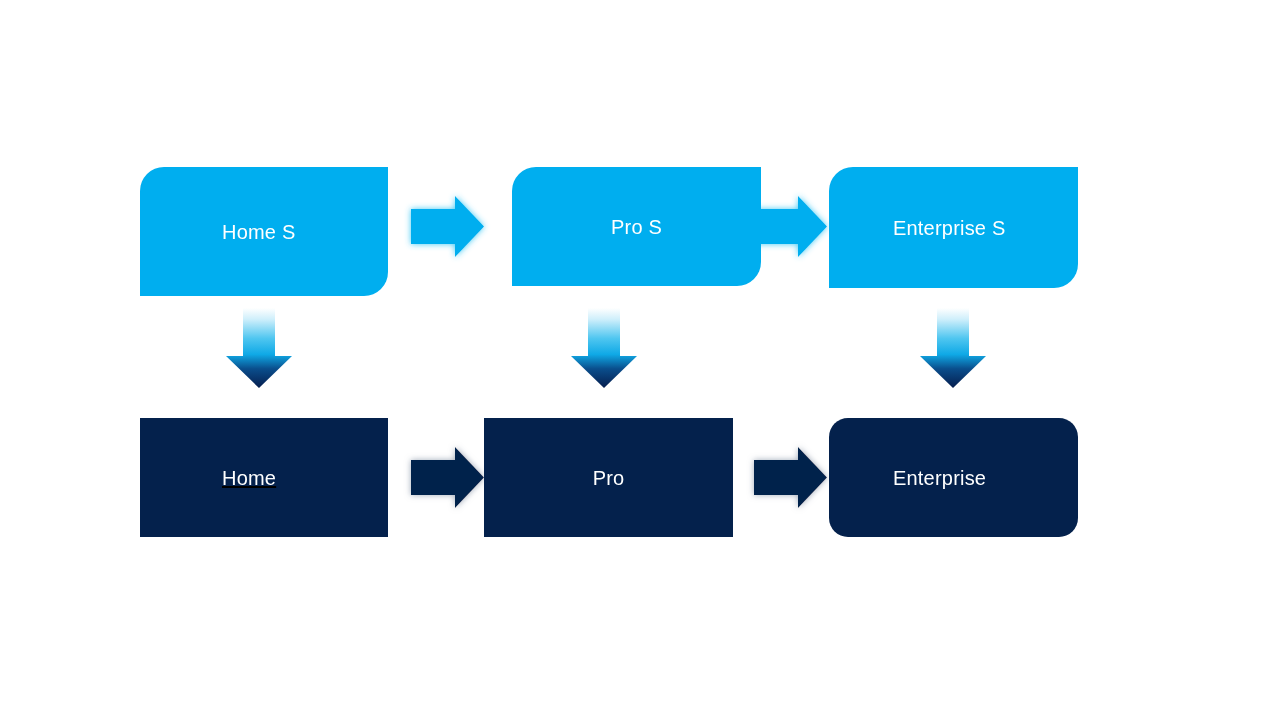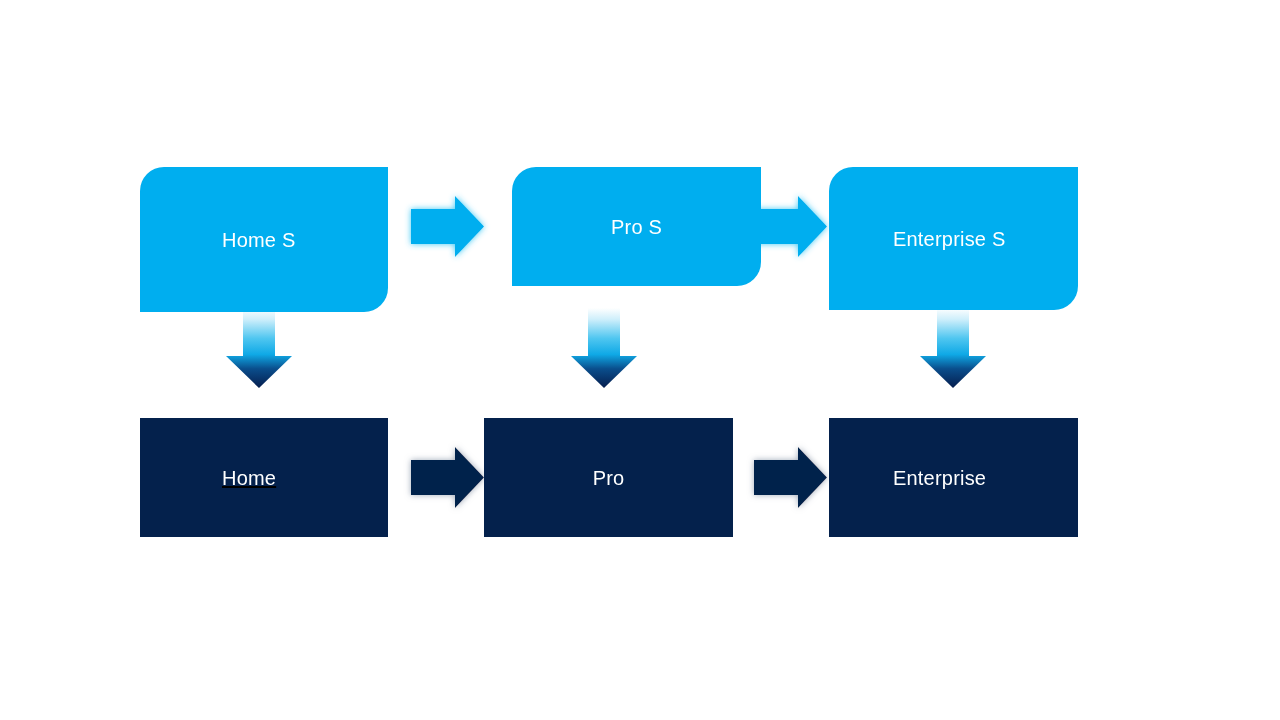--- a/index.html
+++ b/index.html
@@ -93,37 +93,37 @@
       <path d="M 243,308 L 275,308 L 275,356 L 292,356 L 259,388 L 226,356 L 243,356 Z" fill="url(#grad-vert)"></path>
     </g>
     <g>
       <path d="M 588,308 L 620,308 L 620,356 L 637,356 L 604,388 L 571,356 L 588,356 Z" fill="url(#grad-vert)"></path>
     </g>
     <g>
       <path d="M 937,308 L 969,308 L 969,356 L 986,356 L 953,388 L 920,356 L 937,356 Z" fill="url(#grad-vert)"></path>
     </g>
   </svg>
 
-  <div class="box box-top" style="left:140px; top:167px; width:248px; height:145px; padding-left:82px;">
+  <div class="box box-top" style="left:140px; top:167px; width:248px; height:129px; padding-left:82px;">
     <span class="box-label">Home S</span>
   </div>
 
   <div class="box box-top" style="left:512px; top:167px; width:249px; height:119px; justify-content:center;">
     <span class="box-label">Pro S</span>
   </div>
 
-  <div class="box box-top" style="left:829px; top:167px; width:249px; height:143px; padding-left:64px;">
+  <div class="box box-top" style="left:829px; top:167px; width:249px; height:121px; padding-left:64px;">
     <span class="box-label">Enterprise S</span>
   </div>
 
   <div class="box box-bottom" style="left:140px; top:418px; width:248px; height:119px; padding-left:82px;text-decoration:underline;">
     <span class="box-label">Home</span>
   </div>
 
   <div class="box box-bottom" style="left:484px; top:418px; width:249px; height:119px; justify-content:center;">
     <span class="box-label">Pro</span>
   </div>
 
-  <div class="box box-bottom" style="left:829px; top:418px; width:249px; height:119px; padding-left:64px;">
+  <div class="box box-bottom" style="left:829px; top:418px; width:249px; height:119px; padding-left:64px;border-radius:19px;">
     <span class="box-label">Enterprise</span>
   </div>
 
 </div>
 
 </body></html>

